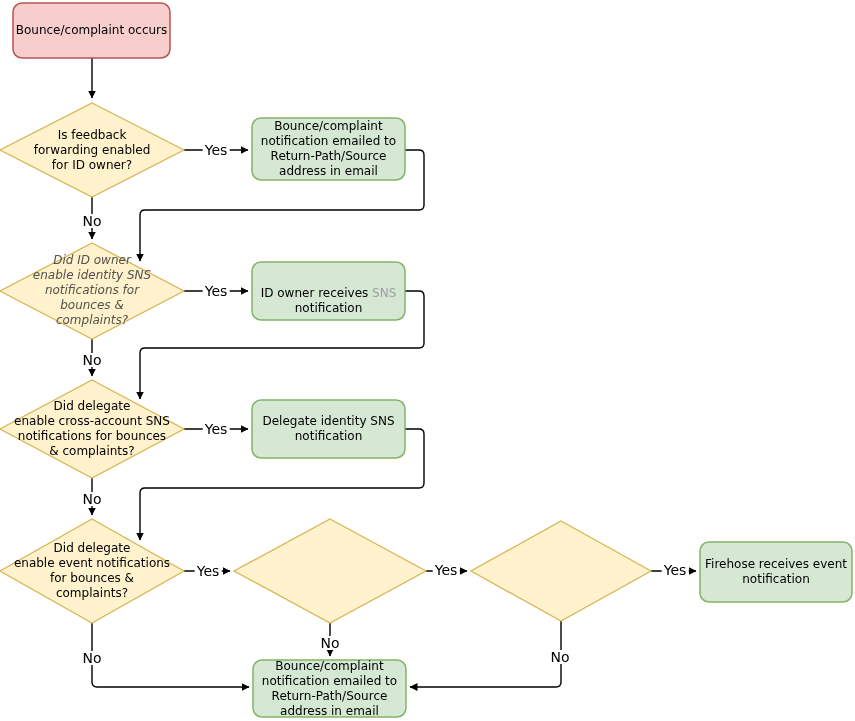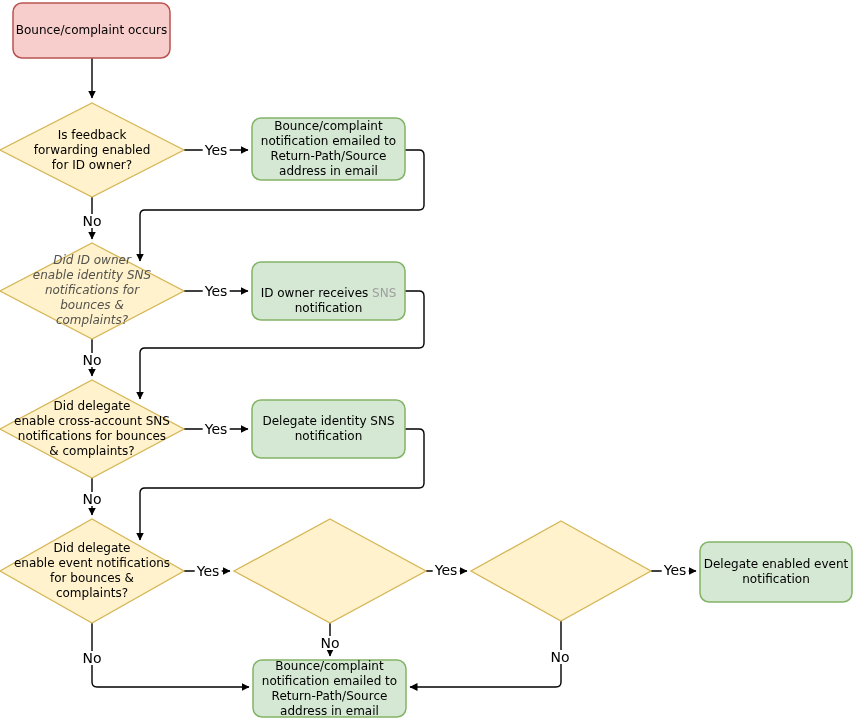--- a/index.html
+++ b/index.html
@@ -113,21 +113,21 @@
   <div class="nlabel" style="left:249px; top:400px; width:159px; height:58px;">Delegate identity SNS
 notification</div>
 
   <div class="nlabel" style="left:0px; top:526px; width:184px; height:90px;">Did delegate
 enable event notifications
 for bounces &amp;
 complaints?</div>
 
 
 
-  <div class="nlabel" style="left:697px; top:542px; width:158px; height:60px;">Delegate enabled event
+  <div class="nlabel" style="left:697px; top:542px; width:158px; height:60px;">Firehose receives event
 notification</div>
 
   <div class="nlabel" style="left:250px; top:660px; width:159px; height:57px;">Bounce/complaint
 notification emailed to
 Return-Path/Source
 address in email</div>
 
   <div class="elab" style="left:216px; top:150px;">Yes</div>
   <div class="elab" style="left:92px;  top:221px;">No</div>
   <div class="elab" style="left:216px; top:291px;">Yes</div>

